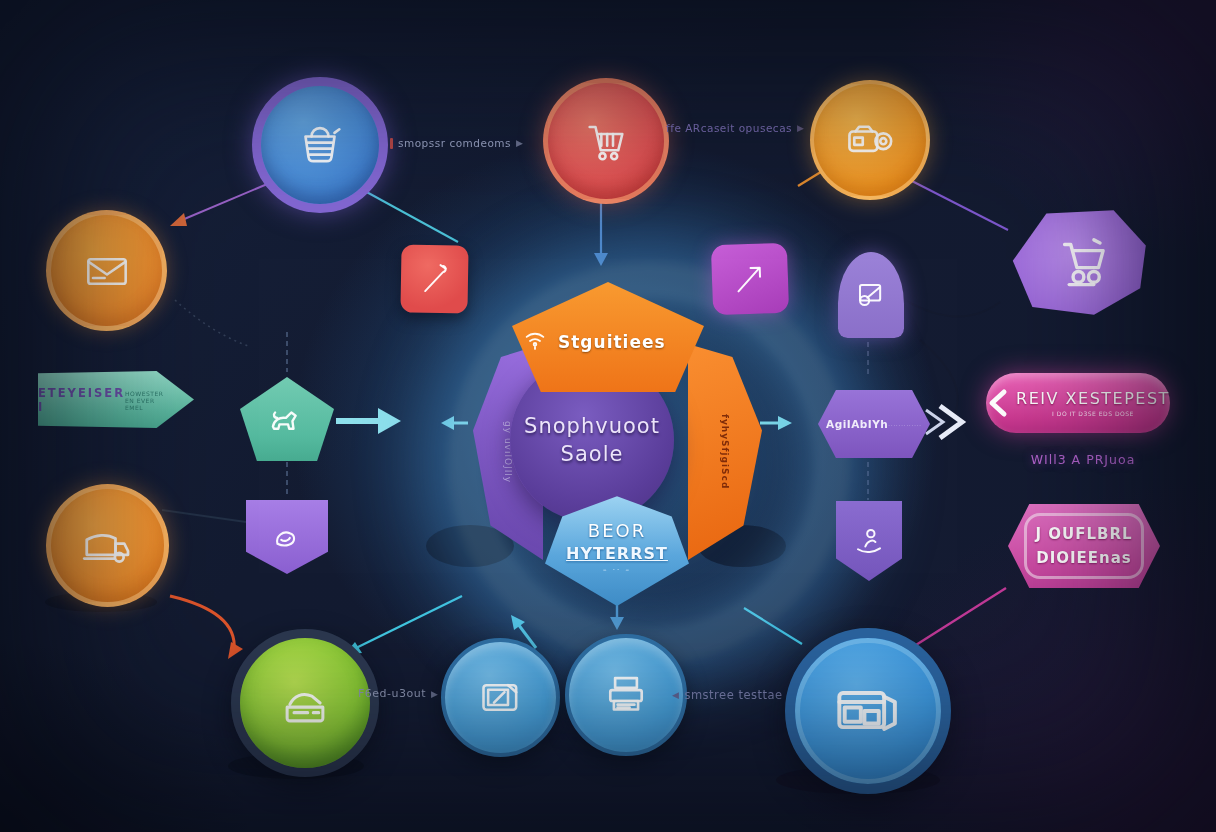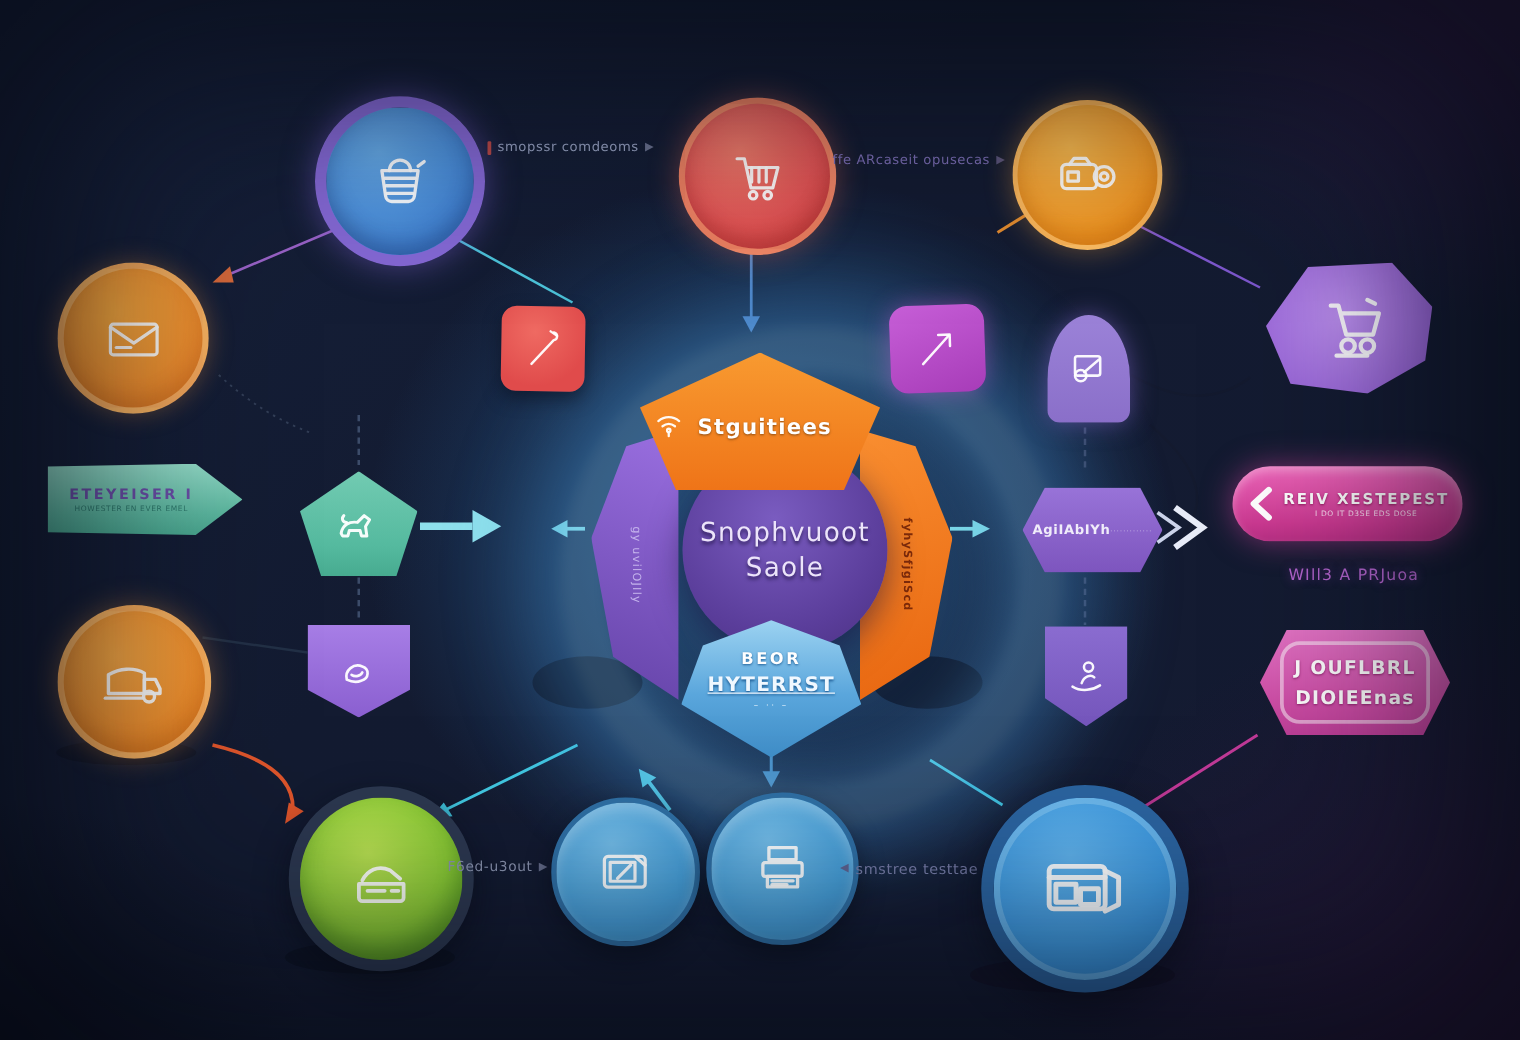--- a/index.html
+++ b/index.html
@@ -50,21 +50,21 @@
     border-top:4px solid #7fdcef;border-right:5px solid #2384b2;
     box-shadow:0 8px 18px rgba(8,12,24,.5);color:#eafafD;}
   .blue-box span{font-size:10.5px;font-weight:bold;letter-spacing:1px;color:#e8f8fc;text-shadow:0 1px 1px #1f7a9e;}
   .red-sq{left:401px;top:245px;width:67px;height:68px;border-radius:12px;transform:rotate(1deg);
     background:radial-gradient(circle at 40% 30%,#ef6a62,#e04b4b 70%);box-shadow:0 6px 14px rgba(8,12,24,.5);}
   .mag-sq{left:712px;top:244px;width:76px;height:70px;border-radius:14px;transform:rotate(-2deg);
     background:linear-gradient(160deg,#c75fd8,#a73cb8);box-shadow:0 0 20px rgba(190,90,210,.45);}
   .teal-banner{left:38px;top:371px;width:156px;height:57px;
     clip-path:polygon(0 4%,76% 0,100% 50%,76% 100%,0 96%);
     background:linear-gradient(180deg,#93dcc8,#5cb8a0 70%,#4aa890);
-    flex-direction:column;padding-right:22px;box-sizing:border-box;
+    flex-direction:row;padding-right:22px;box-sizing:border-box;
     filter:drop-shadow(0 4px 10px rgba(8,12,24,.5));}
   .teal-banner .t1{font-size:11.5px;font-weight:bold;letter-spacing:2px;color:#6b4fa8;}
   .teal-banner .t2{font-size:6px;letter-spacing:.5px;color:#2e7a6c;margin-top:2px;}
   .pent{left:240px;top:377px;width:94px;height:84px;
     clip-path:polygon(50% 0,100% 38%,82% 100%,18% 100%,0 38%);
     background:linear-gradient(180deg,#72cbb2,#55bA9f 70%,#47ab90);
     filter:drop-shadow(0 4px 10px rgba(8,12,24,.5));}
   .p-banner{left:246px;top:500px;width:82px;height:74px;
     clip-path:polygon(0 0,100% 0,100% 70%,50% 100%,0 70%);
     background:linear-gradient(180deg,#a77ee6,#8a5fd0);
@@ -85,62 +85,62 @@
     clip-path:polygon(16% 0,84% 0,100% 50%,84% 100%,16% 100%,0 50%);
     background:linear-gradient(180deg,#9873d8,#7d55bE);
     filter:drop-shadow(0 0 10px rgba(140,90,220,.4));}
   .hex-mid .t1{font-size:10.5px;font-weight:bold;letter-spacing:.5px;color:#f0ecfa;}
   .hex-mid .t2{font-size:5px;color:#d8cef0;letter-spacing:1px;margin-top:1px;}
   .pink-banner{left:986px;top:373px;width:184px;height:60px;border-radius:30px;
     background:linear-gradient(180deg,#ee66bb,#cc3a92 75%,#b82f84);
     box-shadow:0 0 24px rgba(230,70,170,.5), inset 0 4px 8px rgba(255,255,255,.3);
     flex-direction:row;gap:8px;z-index:2;}
   .pink-banner .txt{display:flex;flex-direction:column;align-items:center;}
-  .pink-banner .t1{font-size:12px;font-weight:bold;letter-spacing:1.5px;color:#fff;text-shadow:0 1px 2px #8a1a5a;}
+  .pink-banner .t1{font-size:16px;font-weight:normal;letter-spacing:1.5px;color:#fff;text-shadow:0 1px 2px #8a1a5a;}
   .pink-banner .t2{font-size:6px;color:rgba(255,235,250,.9);letter-spacing:.5px;margin-top:2px;}
   .caption{left:1008px;top:452px;width:150px;text-align:center;font-size:12.5px;letter-spacing:1px;
     color:#b264cc;text-shadow:0 0 8px rgba(150,70,190,.6);z-index:2;position:absolute;}
   .pink-hex{left:1008px;top:504px;width:152px;height:84px;
     clip-path:polygon(14% 0,86% 0,100% 50%,86% 100%,14% 100%,0 50%);
     background:linear-gradient(180deg,#e272c4,#cc4ba4 75%,#c0409a);
     flex-direction:column;filter:drop-shadow(0 0 22px rgba(225,90,185,.55));}
   .pink-hex::before{content:"";position:absolute;inset:9px 16px;border:3px solid rgba(255,255,255,.5);border-radius:16px;}
   .pink-hex .t1,.pink-hex .t2{font-size:15px;font-weight:bold;letter-spacing:1px;color:#fff;text-shadow:0 1px 2px #8a2068;line-height:1.6;}
   
   .cpanel-l{left:473px;top:344px;width:70px;height:216px;z-index:2;
     clip-path:polygon(100% 0,100% 100%,25% 84%,0 40%,40% 6%);
     background:linear-gradient(200deg,#9a6fe0,#6443a8);}
   .cpanel-r{left:688px;top:344px;width:74px;height:216px;z-index:2;
     clip-path:polygon(0 0,0 100%,75% 84%,100% 40%,60% 6%);
     background:linear-gradient(160deg,#f98e30,#e8650f);}
   .vtext{writing-mode:vertical-rl;font-size:9px;letter-spacing:1px;}
   .cpanel-l .vtext{color:#cbbcf0;opacity:.9;}
   .cpanel-r .vtext{color:#7a2808;opacity:.95;font-weight:bold;}
-  .ccirc{left:546px;top:358px;width:164px;height:164px;border-radius:50%;z-index:3;
+  .ccirc{left:510px;top:358px;width:164px;height:164px;border-radius:50%;z-index:3;
     background:radial-gradient(circle at 45% 35%,#7a5cc0,#5a3d9a 65%,#4a3080);
     box-shadow:0 8px 26px rgba(25,15,60,.55);flex-direction:column;}
   .ctitle{font-size:21px;color:#ece4fa;letter-spacing:1px;text-shadow:0 2px 3px rgba(20,10,50,.65);line-height:1.35;}
   .cpent{left:512px;top:282px;width:192px;height:110px;z-index:4;
     clip-path:polygon(50% 0,100% 40%,85% 100%,15% 100%,0 40%);
     background:linear-gradient(180deg,#f89a30,#ef7418);
     flex-direction:row;justify-content:flex-start;padding-top:8px;box-sizing:border-box;
     filter:drop-shadow(0 4px 12px rgba(120,60,10,.4));}
   .cpent-label{font-size:17px;font-weight:bold;color:#fff;letter-spacing:1px;text-shadow:0 1px 2px #8a4a10;margin-top:2px;}
   .chex{left:545px;top:494px;width:144px;height:112px;z-index:4;
     clip-path:polygon(50% 2%,88% 20%,100% 62%,50% 100%,0 62%,12% 20%);
     background:linear-gradient(180deg,#9ed4f2,#5aa6dc 55%,#3f8ec8);
     flex-direction:column;justify-content:flex-start;padding-top:26px;box-sizing:border-box;
     filter:drop-shadow(0 0 18px rgba(90,170,230,.5));}
-  .chex .t1{font-size:13px;font-weight:bold;color:#fff;letter-spacing:2px;text-shadow:0 1px 2px #1f5e96;text-align:right;}
+  .chex .t1{font-size:18px;font-weight:normal;color:#fff;letter-spacing:2px;text-shadow:0 1px 2px #1f5e96;text-align:right;}
   .chex .t2{font-size:16px;font-weight:bold;color:#f0f8ff;letter-spacing:1px;text-decoration:underline;margin-top:3px;text-shadow:0 1px 2px #1f5e96;}
   .chex .t3{font-size:7px;color:#e0f0fc;margin-top:3px;letter-spacing:2px;}
   
   .lbl{position:absolute;z-index:2;display:flex;align-items:center;gap:5px;font-size:10.5px;letter-spacing:.5px;}
   .lbl .arr{font-size:9px;}
-  .lbl-top1{left:390px;top:112px;color:#98a2c2;justify-content:space-between;}
+  .lbl-top1{left:390px;top:137px;color:#98a2c2;justify-content:space-between;}
   .lbl-top1 .arr{color:#6a7290;}
   .tick{display:inline-block;width:3px;height:11px;background:#b84848;border-radius:1px;}
   .lbl-top2{left:666px;top:122px;color:#7a6cb2;}
   .lbl-top2 .arr{color:#56527e;}
   .lbl-b1{left:358px;top:687px;color:#8a93ae;font-size:11px;}
   .lbl-b1 .arr{color:#6a7290;}
   .lbl-b2{left:672px;top:688px;color:#767ca6;font-size:11.5px;}
   .lbl-b2 .arr{color:#5d6390;}
 </style>
 </head>

